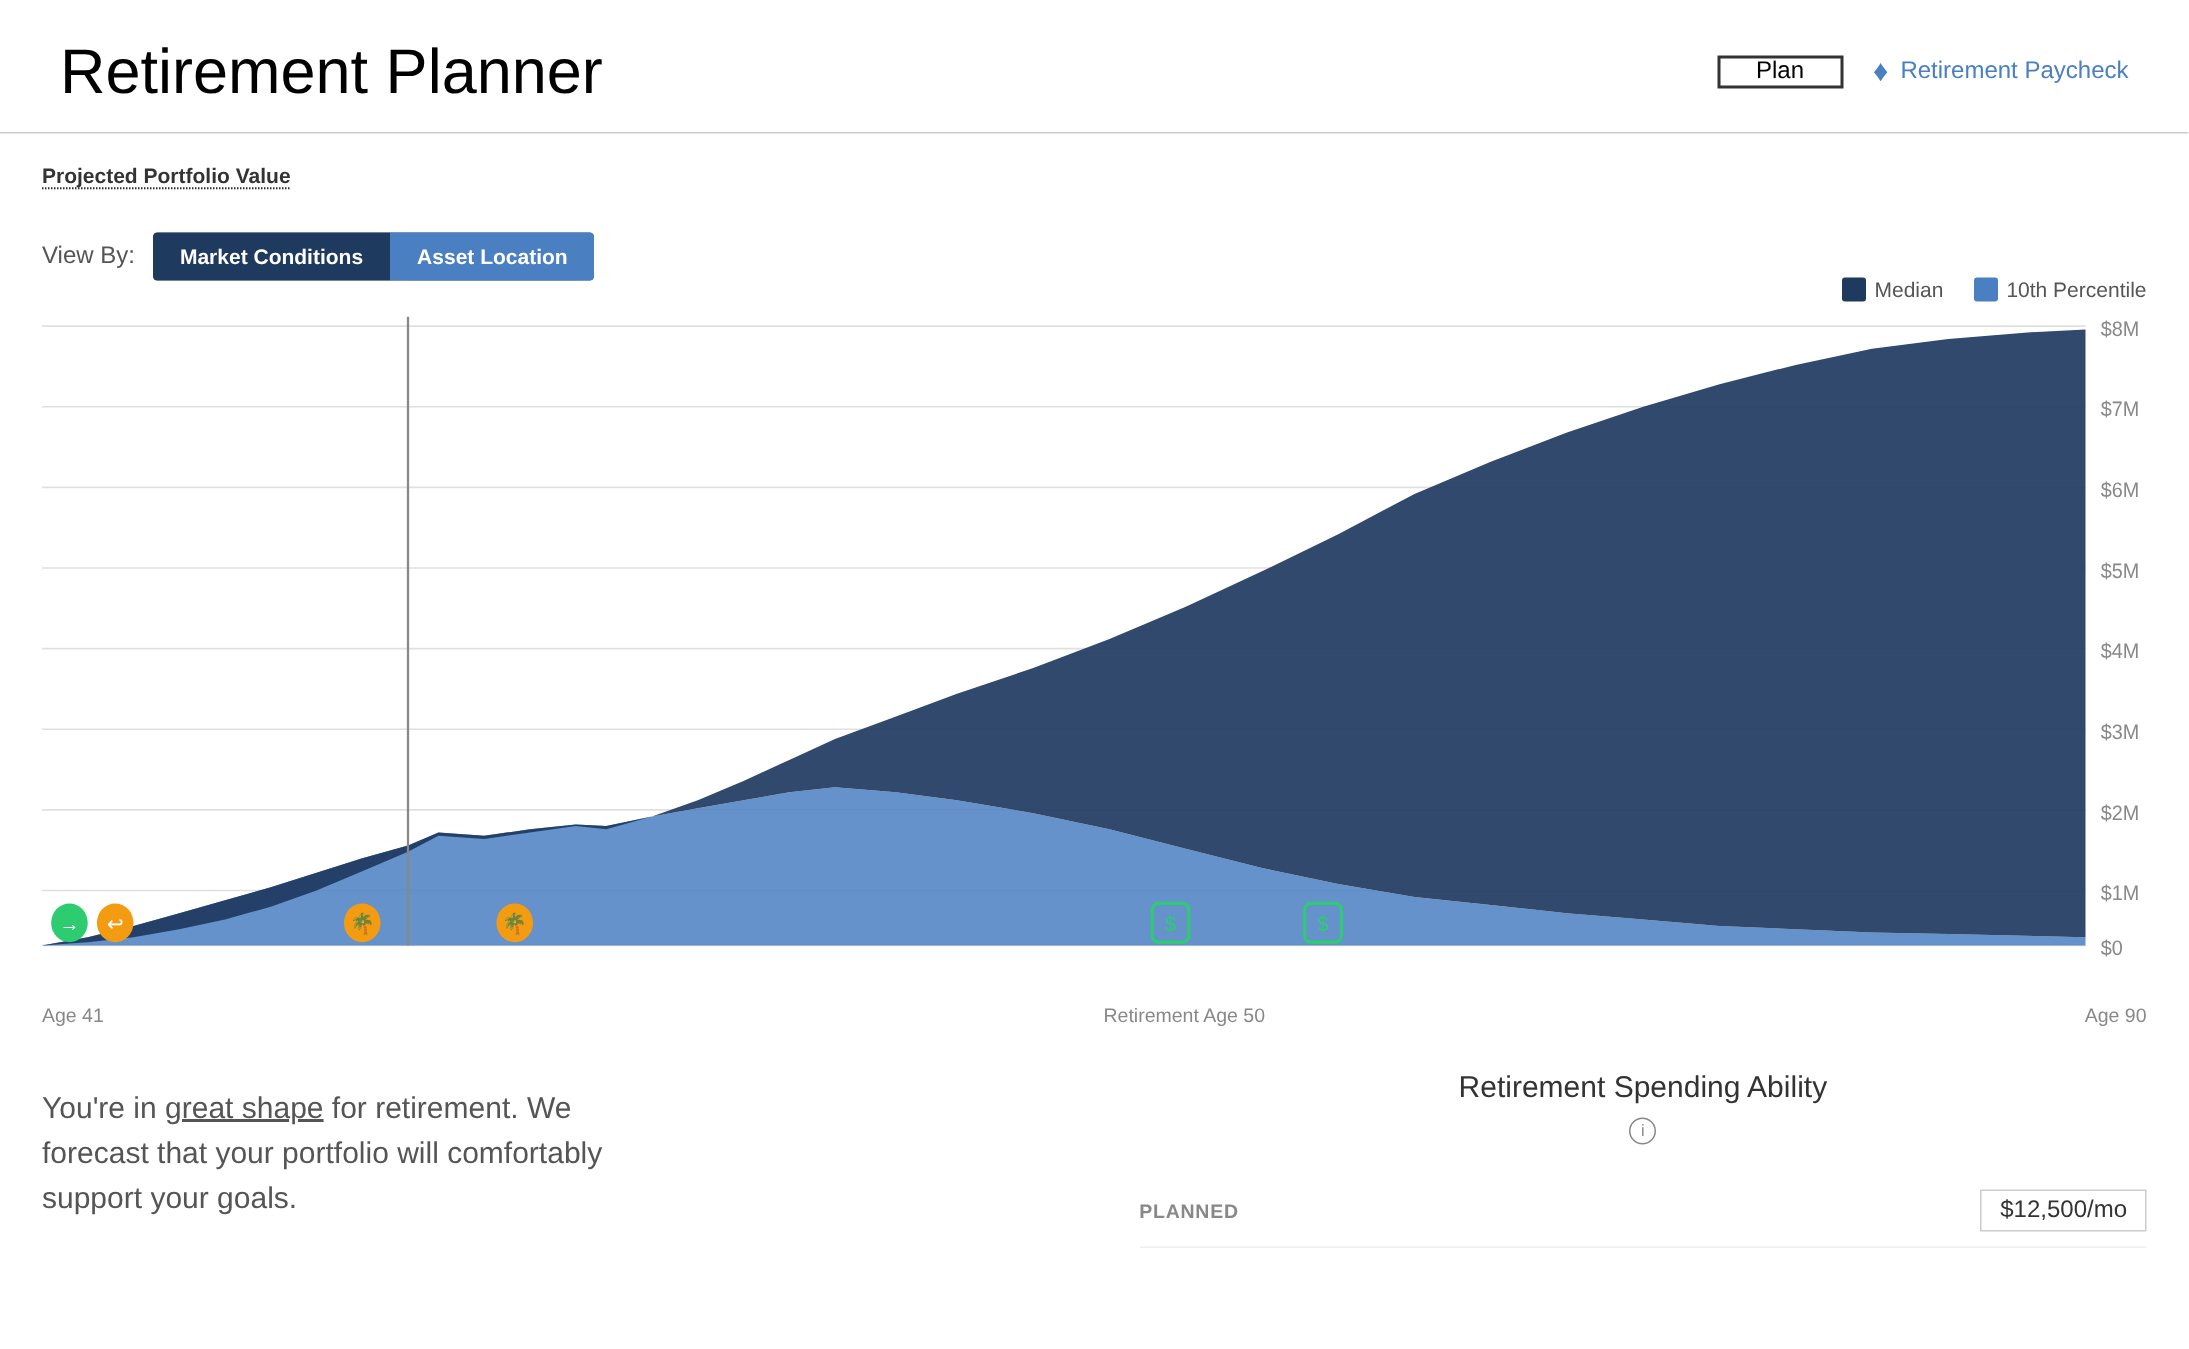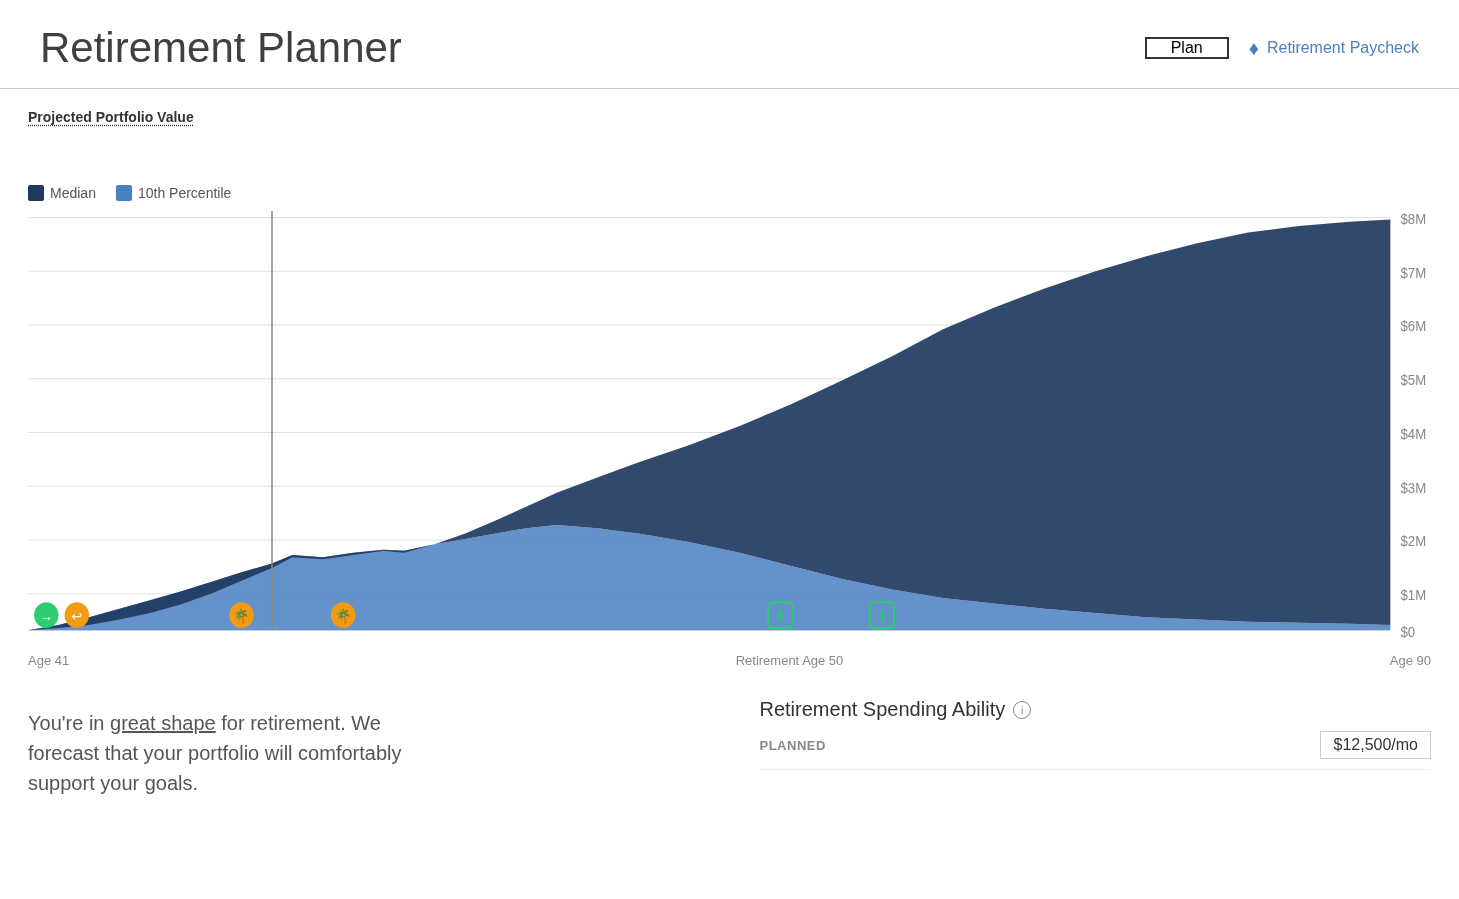--- a/index.html
+++ b/index.html
@@ -1,19 +1,19 @@
 <!DOCTYPE html>
 <html><head>
   <meta charset="utf-8">
   <style>
     * { box-sizing: border-box; margin: 0; padding: 0; }
     body { font-family: 'Helvetica Neue', Arial, sans-serif; background: #fff; color: #333; width: 1459px; min-height: 899px; overflow-x: hidden; }
 
     .header { display: flex; align-items: center; justify-content: space-between; padding: 24px 40px 16px 40px; border-bottom: 1px solid #ccc; }
-    .header-title { font-size: 42px; font-weight: 300; color: #404040; }
+    .header-title { font-size: 42px; font-weight: 300; color: #000000; }
     .header-right { display: flex; align-items: center; gap: 20px; }
     .plan-btn { border: 2px solid #333; padding: 0 24px; font-size: 16px; font-weight: 400; background: #fff; cursor: pointer; }
     .retirement-paycheck { color: #4a7fc1; font-size: 16px; display: flex; align-items: center; gap: 8px; cursor: pointer; }
     .paycheck-icon { color: #4a7fc1; font-size: 20px; }
 
     .main { padding: 20px 28px; }
 
     .projected-label { font-size: 14px; font-weight: 700; text-decoration: underline dotted; text-underline-offset: 3px; margin-bottom: 16px; cursor: pointer; }
 
     .view-by-row { display: flex; align-items: center; justify-content: space-between; margin-bottom: 10px; }
@@ -23,36 +23,36 @@
     .view-tab { padding: 8px 18px; font-size: 14px; font-weight: 600; color: #fff; cursor: pointer; }
     .view-tab.active { background: #1e3a5f; }
     .view-tab:not(.active) { background: #4a7fc1; }
 
     .legend { display: flex; align-items: center; gap: 20px; font-size: 14px; color: #555; }
     .legend-item { display: flex; align-items: center; gap: 6px; margin-top: 44px; }
     .legend-swatch { width: 16px; height: 16px; border-radius: 2px; }
     .legend-median { background: #1e3a5f; }
     .legend-10th { background: #4a7fc1; }
 
-    .chart-container { position: relative; width: 100%; height: 430px; margin-bottom: 8px; }
+    .chart-container { position: relative; width: 100%; height: 430px; margin-bottom: 24px; }
 
     .chart-svg { width: 100%; height: 100%; }
 
     .chart-axis-labels { display: flex; justify-content: space-between; padding: 4px 0 0 0; font-size: 13px; color: #888; }
 
     .bottom-section { display: flex; gap: 60px; margin-top: 30px; }
 
     .retirement-score { display: flex; align-items: flex-start; gap: 30px; flex: 1; }
     .score-circle { width: 110px; height: 110px; border-radius: 50%; border: 3px solid #222; display: flex; align-items: center; justify-content: center; flex-shrink: 0; }
     .score-value { font-size: 32px; font-weight: 700; color: #222; }
     .score-text { font-size: 20px; color: #555; line-height: 1.5; padding-top: 10px; max-width: 380px; }
     .score-text-underline { text-decoration: underline; }
 
     .spending-section { flex: 1; }
-    .spending-title { font-size: 20px; font-weight: 300; color: #333; display: flex; align-items: center; gap: 8px; }
+    .spending-title { font-size: 20px; font-weight: 300; color: #333; margin-bottom: 20px; display: flex; align-items: center; gap: 8px; flex-direction: column; }
     .info-icon { width: 18px; height: 18px; border-radius: 50%; border: 1.5px solid #888; display: inline-flex; align-items: center; justify-content: center; font-size: 11px; color: #888; cursor: pointer; }
     .spending-row { display: flex; align-items: center; justify-content: space-between; padding: 10px 0; border-bottom: 1px solid #eee; }
     .spending-label { font-size: 13px; font-weight: 600; color: #4a7fc1; letter-spacing: 0.5px; }
     .spending-label.planned { color: #888; }
     .spending-value { font-size: 16px; font-weight: 400; color: #333; border: 2px solid #333; padding: 4px 12px; }
     .spending-value.planned { border: 1px solid #ccc; text-align: center; }
   </style>
 </head>
 <body>
 
@@ -64,20 +64,27 @@
       <span class="paycheck-icon">♦</span>
       <span>Retirement Paycheck</span>
     </div>
   </div>
 </div>
 
 <div class="main">
   <div class="projected-label">Projected Portfolio Value</div>
 
   <div class="view-by-row">
+    <div class="view-by-left">
+      <span class="view-by-text">View By:</span>
+      <div class="view-by-tabs">
+        <div class="view-tab active">Market Conditions</div>
+        <div class="view-tab">Asset Location</div>
+      </div>
+    </div>
     <div class="legend">
       <div class="legend-item">
         <div class="legend-swatch legend-median"></div>
         <span>Median</span>
       </div>
       <div class="legend-item">
         <div class="legend-swatch legend-10th"></div>
         <span>10th Percentile</span>
       </div>
     </div>

